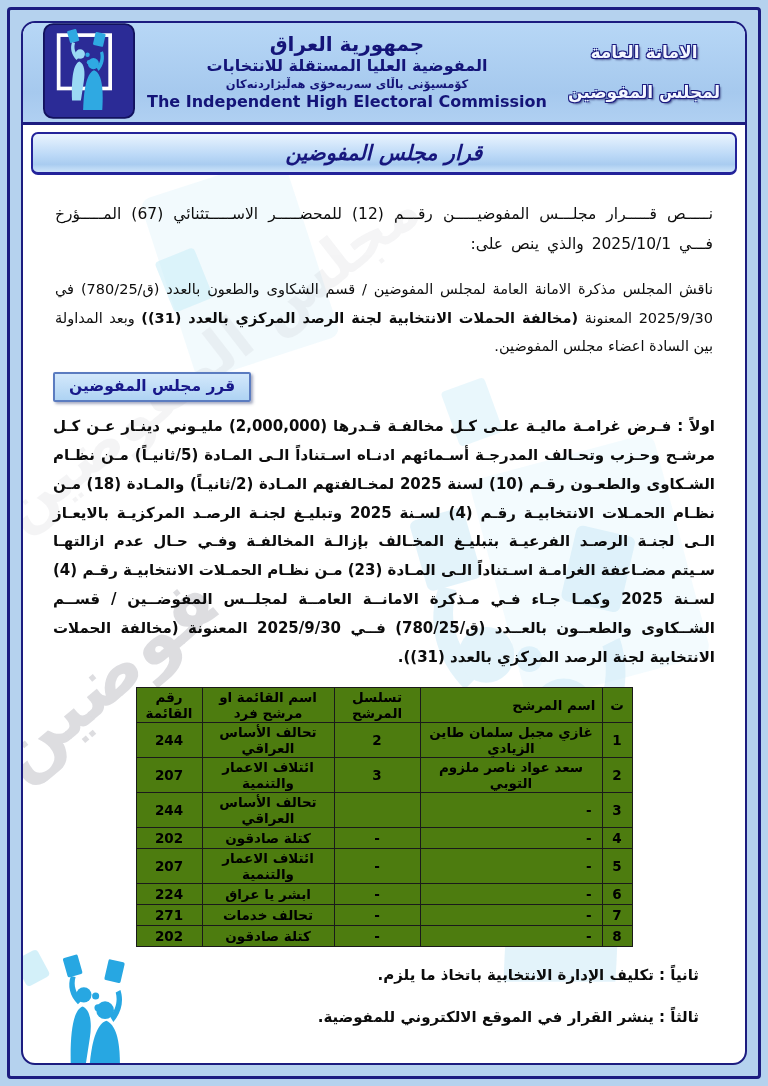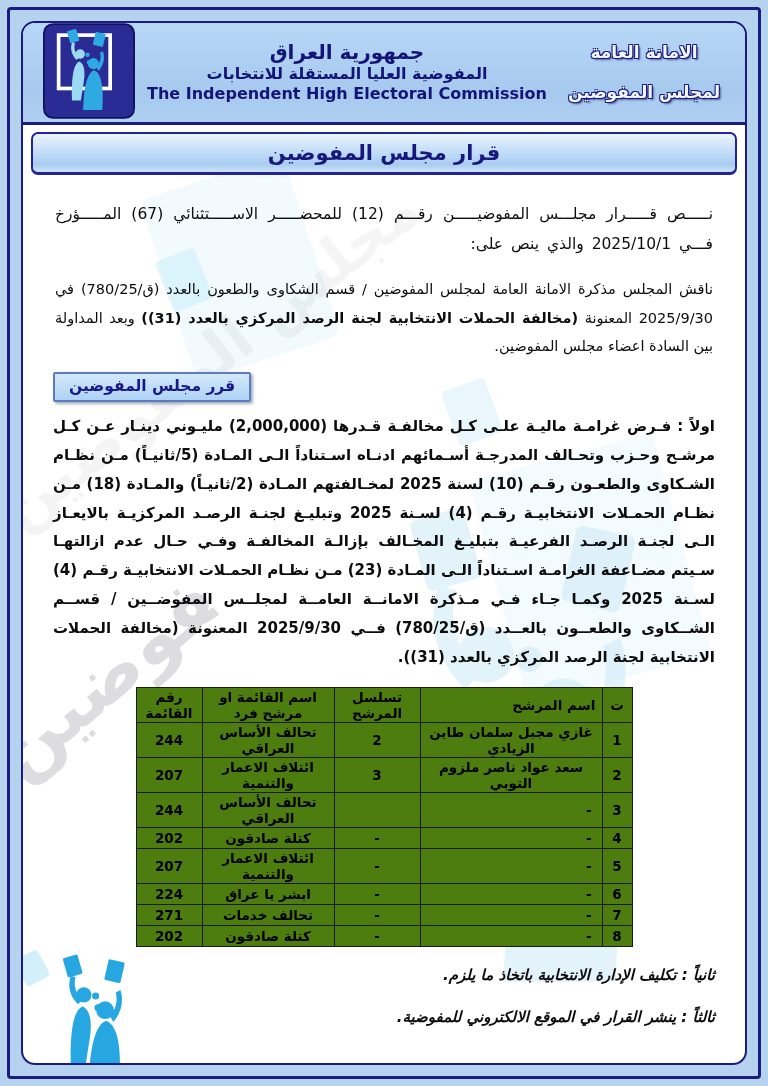--- a/index.html
+++ b/index.html
@@ -39,21 +39,21 @@
     color:#f2f6ff;
     text-shadow:-1px -1px 0 #1c1c80,1px -1px 0 #1c1c80,-1px 1px 0 #1c1c80,1px 1px 0 #1c1c80,2px 2px 2px rgba(20,20,90,.6);
   }
   
   .title-bar{
     position:relative;z-index:2;
     margin:7px 8px 0 8px;height:38px;
     background:linear-gradient(180deg,#eaf4fe 0%,#bcd9f7 55%,#a9ccf0 80%,#cde4f9 100%);
     border:2px solid #23239a;border-bottom-width:3px;border-radius:7px;
     display:flex;align-items:center;justify-content:center;
-    color:#17177e;font-weight:bold;font-size:21px;
+    color:#17177e;font-weight:bold;font-size:21px;font-style:italic;
   }
   
   .content{
     position:relative;z-index:2;
     direction:rtl;text-align:right;
     padding:18px 30px 0 30px;color:#0c0c0c;
   }
   .para-intro{
     margin:6px 2px 16px 2px;
     font-size:15.5px;line-height:1.95;text-align:justify;word-spacing:3px;
@@ -89,21 +89,21 @@
   .fine-table th{text-align:center;}
   .fine-table th:nth-child(2){text-align:right;}
   .fine-table td{text-align:center;}
   .fine-table th:nth-child(1),.fine-table td:nth-child(1){width:30px;}
   .fine-table th:nth-child(2),.fine-table td:nth-child(2){width:182px;}
   .fine-table th:nth-child(3),.fine-table td:nth-child(3){width:86px;}
   .fine-table th:nth-child(4),.fine-table td:nth-child(4){width:132px;}
   .fine-table th:nth-child(5),.fine-table td:nth-child(5){width:66px;}
   .fine-table td.dash-right{text-align:right;padding-right:10px;}
   
-  .clause-line{margin:16px 0 0 0;font-size:15px;font-weight:bold;line-height:1.7;font-style:italic;}
+  .clause-line{margin:16px 16px 0 0;font-size:15px;font-weight:bold;line-height:1.7;}
   
   .wm{position:absolute;z-index:1;pointer-events:none;}
   .wm-ghost-text-a{
     top:612px;right:512px;
     transform:rotate(-40deg);
     font-size:74px;font-weight:bold;color:#90909c;opacity:.30;
     white-space:nowrap;width:260px;overflow:hidden;
   }
   .wm-ghost-text-b{
     top:300px;right:280px;
@@ -172,20 +172,21 @@
             <circle cx="56" cy="50" r="7.5" fill="#2fa9e2"></circle>
             <path d="M42 113 C43 80 48 62 57 59 C67 63 70 82 68 113 Z" fill="#2fa9e2"></path>
             <circle cx="48" cy="38" r="3" fill="#2fa9e2"></circle>
             <circle cx="50" cy="48" r="3" fill="#2fa9e2"></circle>
           </g>
         </svg>
       </div>
       <div class="header-center">
         <div class="callig1">جمهورية العراق</div>
         <div class="callig2">المفوضية العليا المستقلة للانتخابات</div>
+        <div class="kurdish">كۆمسیۆنی باڵای سەربەخۆی هەڵبژاردنەکان</div>
         <div class="english">The Independent High Electoral Commission</div>
       </div>
       <div class="header-right">
         <div>الامانة العامة</div>
         <div>لمجلس المفوضين</div>
       </div>
     </div>
 
     <div class="title-bar">
       <span>قرار مجلس المفوضين</span>

